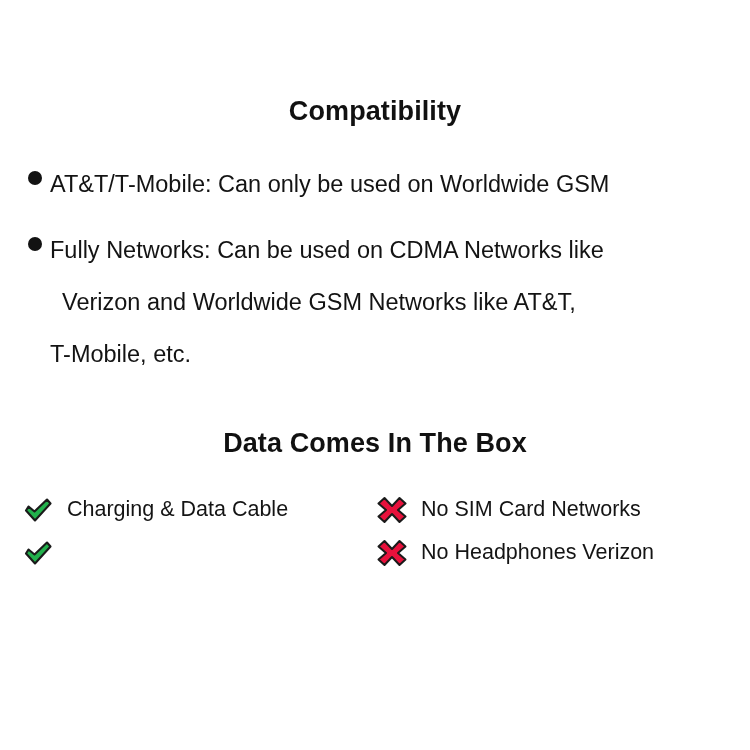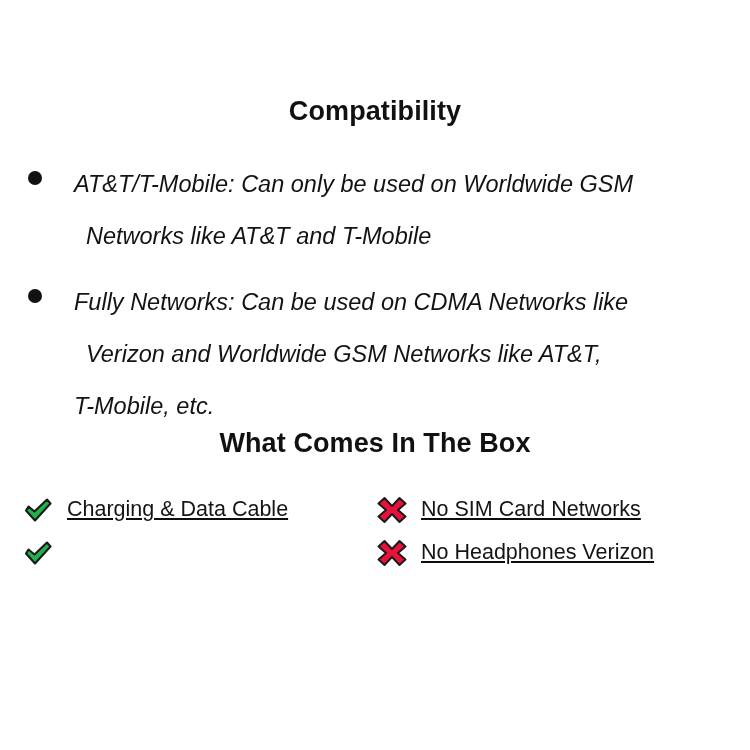--- a/index.html
+++ b/index.html
@@ -46,23 +46,22 @@
 
   
   .compat-list {
     position: absolute;
     left: 0;
     top: 158px;
     width: 750px;
   }
   .compat-item {
     position: relative;
-    padding-left: 74px;
+    padding-left: 50px;
     margin-bottom: 14px;
-    font-style: italic;
   }
   .bullet-dot {
     position: absolute;
     left: 28px;
     top: 13px;
     width: 14px;
     height: 14px;
     border-radius: 50%;
     background: #121212;
   }
@@ -80,21 +79,20 @@
   .box-columns {
     position: absolute;
     top: 494px;
     left: 0;
     width: 750px;
     height: 130px;
   }
   .box-col {
     position: absolute;
     top: 0;
-    text-decoration: underline;
   }
   .box-col.left  { left: 22px;  width: 350px; }
   .box-col.right { left: 376px; width: 360px; }
 
   .box-row {
     position: relative;
     display: flex;
     align-items: flex-start;
     margin-bottom: 9px;
     min-height: 34px;
@@ -119,33 +117,32 @@
 
 <div class="page">
 
   <div id="compat-heading" class="section-heading">Compatibility</div>
 
   <div class="compat-list">
 
     <div class="compat-item">
       <span class="bullet-dot"></span>
       <div class="compat-line">AT&amp;T/T-Mobile: Can only be used on Worldwide GSM</div>
-      <div class="compat-line indented">Networks like AT&amp;T and T-Mobile</div>
     </div>
 
     <div class="compat-item">
       <span class="bullet-dot"></span>
       <div class="compat-line">Fully Networks: Can be used on CDMA Networks like</div>
       <div class="compat-line indented">Verizon and Worldwide GSM Networks like AT&amp;T,</div>
       <div class="compat-line">T-Mobile, etc.</div>
     </div>
 
   </div>
 
-  <div id="box-heading" class="section-heading">What Comes In The Box</div>
+  <div id="box-heading" class="section-heading">Data Comes In The Box</div>
 
   <div class="box-columns">
 
     <div class="box-col left">
 
       <div class="box-row">
         <svg class="box-icon" viewBox="0 0 32 30">
           <path d="M4 15.5 L6.5 11.5 L12.5 16.5 L25 4.5 L28.5 8.5 L13 25.5 Z" fill="#22b14c" stroke="#1a1a1a" stroke-width="2.1" stroke-linejoin="round"></path>
         </svg>
         <span class="box-label">Charging &amp; Data Cable</span>

